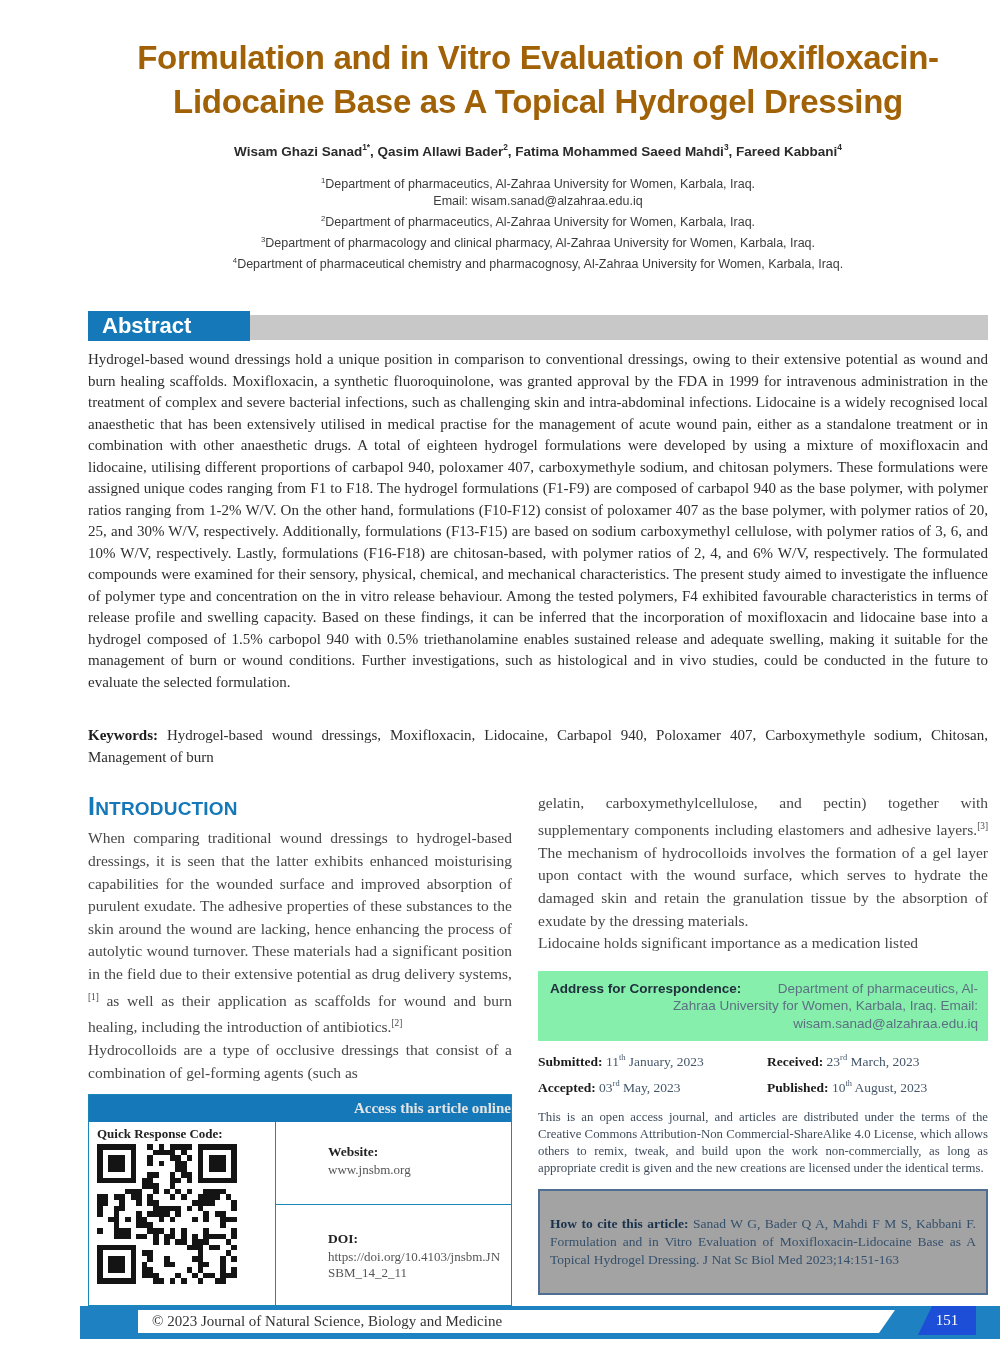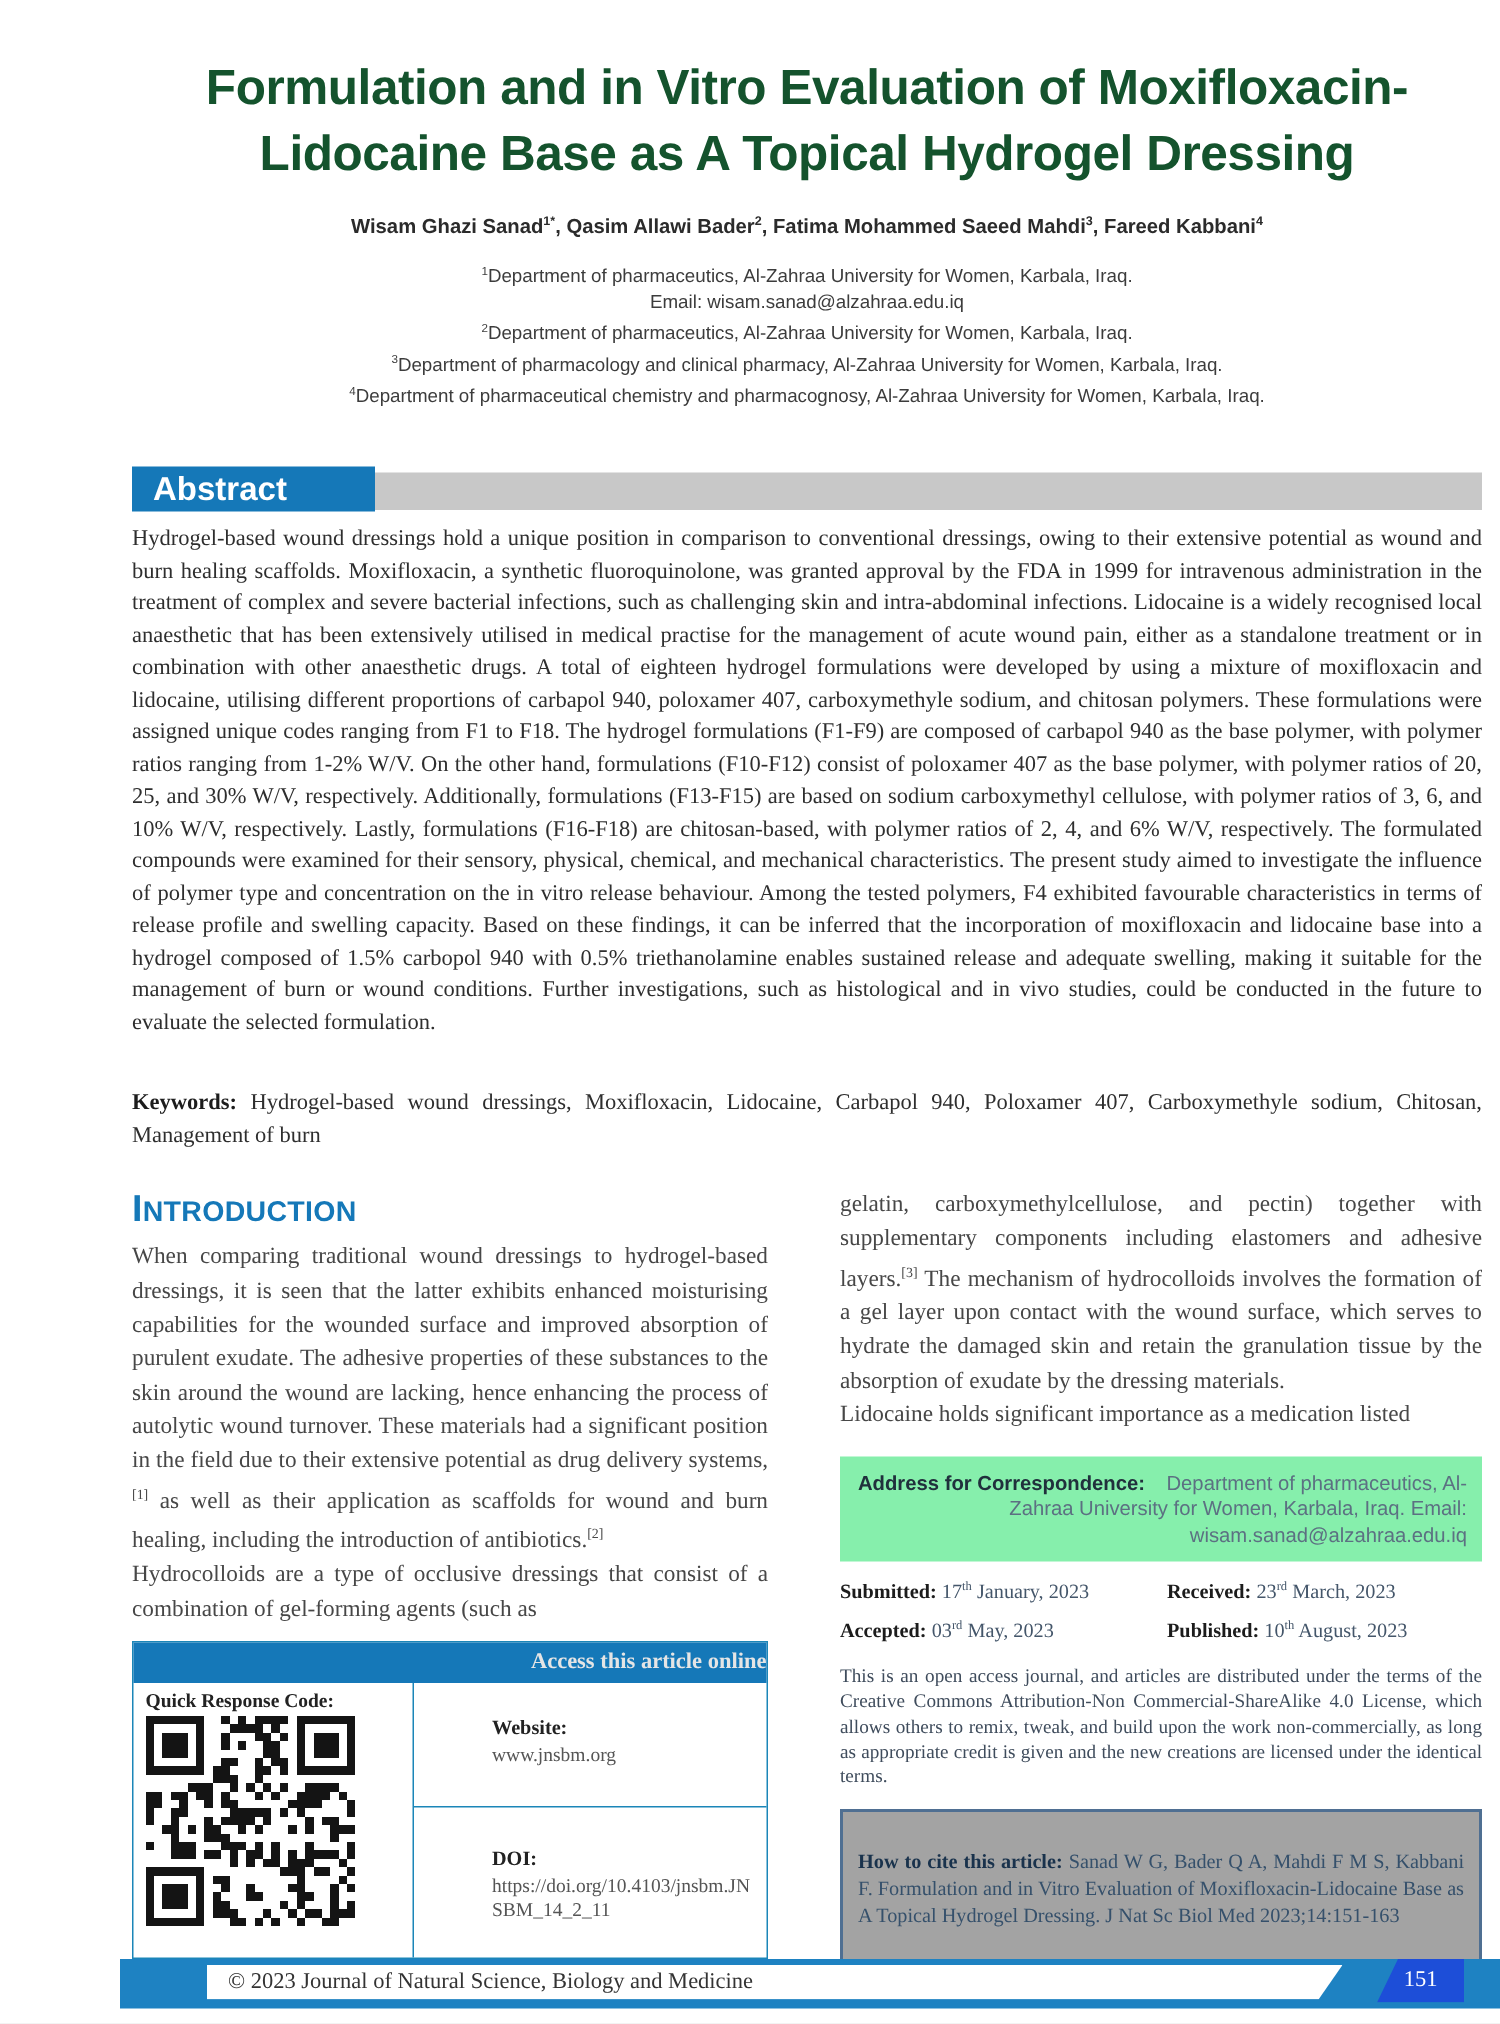--- a/index.html
+++ b/index.html
@@ -5,21 +5,21 @@
   html,body{margin:0;padding:0;background:#e9e9e9;}
   .page{
     position:relative;width:1000px;height:1349px;margin:0 auto;background:#ffffff;
     font-family:"Liberation Serif",serif;color:#2e2e2e;overflow:hidden;
   }
   .content{padding:0 12px 0 88px;}
   
   .title{
     margin:36px 30px 0 30px;text-align:center;
     font-family:"Liberation Sans",sans-serif;font-weight:bold;
-    font-size:33px;line-height:1.33;color:#14532d;letter-spacing:-0.3px;
+    font-size:33px;line-height:1.33;color:#a16207;letter-spacing:-0.3px;
   }
   
   .authors{
     margin-top:18px;text-align:center;
     font-family:"Liberation Sans",sans-serif;font-weight:bold;
     font-size:13.5px;color:#2b2b2b;
   }
   .authors sup,.aff sup{font-size:0.62em;vertical-align:super;}
   
   .affiliations{margin-top:9px;text-align:center;font-family:"Liberation Sans",sans-serif;
@@ -29,21 +29,21 @@
   .abstract-chip{
     width:162px;background:#1578b8;color:#ffffff;
     font-family:"Liberation Sans",sans-serif;font-weight:bold;font-size:22px;
     display:flex;align-items:center;padding-left:14px;box-sizing:border-box;
   }
   .abstract-gray{flex:1;background:#c8c8c8;margin-top:4px;margin-bottom:1px;}
   .abstract-body{margin-top:8px;font-size:15px;line-height:21.5px;text-align:justify;color:#2e2e2e;}
   .keywords{margin-top:32px;font-size:15px;line-height:21.5px;text-align:justify;color:#2e2e2e;}
   .keywords b{color:#1c1c1c;}
   
-  .columns{display:flex;gap:48px;margin-top:24px;}
+  .columns{display:flex;gap:26px;margin-top:24px;}
   .col-left{width:424px;flex:0 0 424px;}
   .col-right{flex:1;}
   .intro-heading{
     margin:0 0 6px 0;font-family:"Liberation Sans",sans-serif;font-weight:bold;
     font-size:19px;color:#1578b8;text-transform:uppercase;letter-spacing:0.2px;
   }
   .intro-heading::first-letter{font-size:25px;}
   .body-par{margin:0;font-size:15.5px;line-height:22.6px;text-align:justify;color:#474747;}
   .body-par + .body-par{margin-top:0px;}
   .ref{font-size:0.6em;vertical-align:super;color:#474747;}
@@ -353,21 +353,21 @@
         </div>
       </div>
 
       <div class="col-right">
         <p class="body-par"><span>gelatin, carboxymethylcellulose, and pectin) together with supplementary components including elastomers and adhesive layers.</span><span class="ref">[3]</span><span> The mechanism of hydrocolloids involves the formation of a gel layer upon contact with the wound surface, which serves to hydrate the damaged skin and retain the granulation tissue by the absorption of exudate by the dressing materials.</span></p>
         <p class="body-par">Lidocaine holds significant importance as a medication listed</p>
 
         <div class="addr-box"><b>Address for Correspondence:</b><span> Department of pharmaceutics, Al-Zahraa University for Women, Karbala, Iraq. Email: wisam.sanad@alzahraa.edu.iq</span></div>
 
         <div class="dates">
-          <div><b>Submitted:</b><span> 17</span><span class="sup">th</span><span> January, 2023</span></div>
+          <div><b>Submitted:</b><span> 11</span><span class="sup">th</span><span> January, 2023</span></div>
           <div><b>Received:</b><span> 23</span><span class="sup">rd</span><span> March, 2023</span></div>
           <div><b>Accepted:</b><span> 03</span><span class="sup">rd</span><span> May, 2023</span></div>
           <div><b>Published:</b><span> 10</span><span class="sup">th</span><span> August, 2023</span></div>
         </div>
 
         <p class="open-access">This is an open access journal, and articles are distributed under the terms of the Creative Commons Attribution-Non Commercial-ShareAlike 4.0 License, which allows others to remix, tweak, and build upon the work non-commercially, as long as appropriate credit is given and the new creations are licensed under the identical terms.</p>
 
         <div class="cite-box"><b>How to cite this article:</b><span> Sanad W G, Bader Q A, Mahdi F M S, Kabbani F. Formulation and in Vitro Evaluation of Moxifloxacin-Lidocaine Base as A Topical Hydrogel Dressing. J Nat Sc Biol Med 2023;14:151-163</span></div>
       </div>
     </div>

